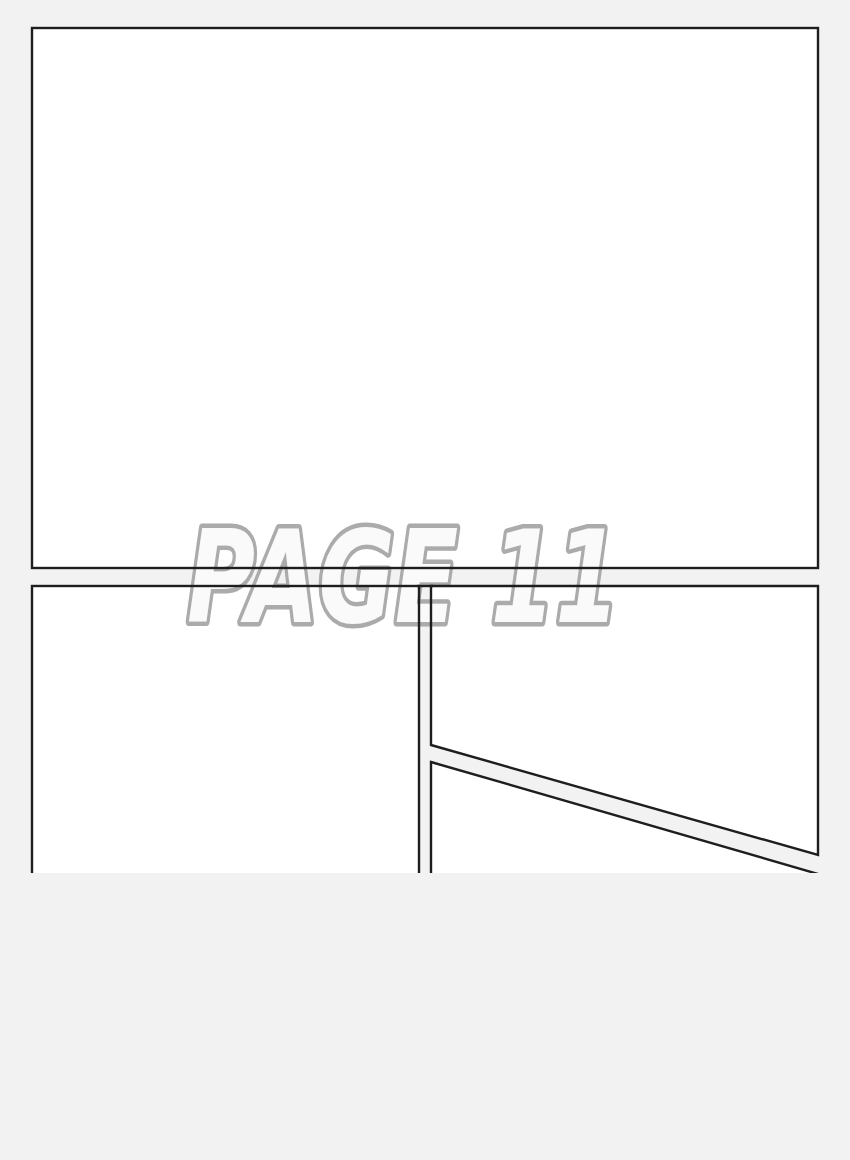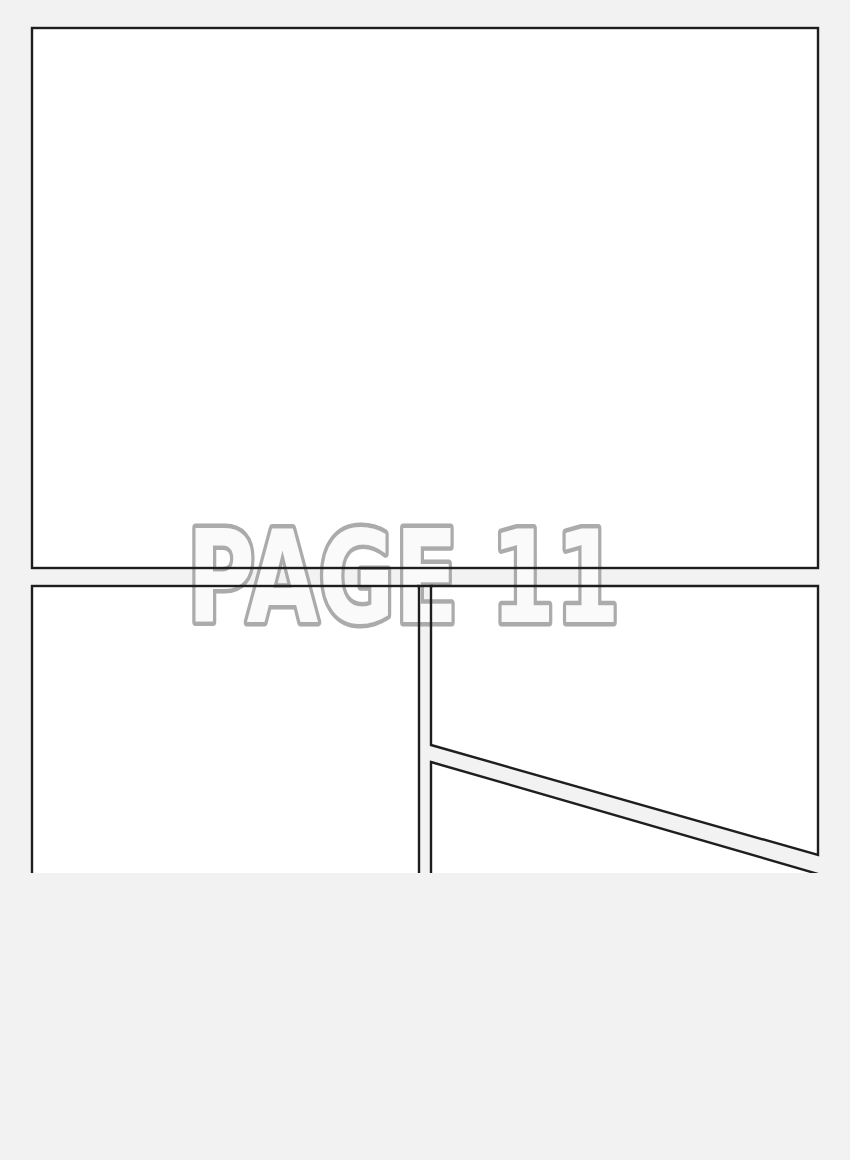--- a/index.html
+++ b/index.html
@@ -13,20 +13,21 @@
   html, body {
     background: var(--canvas-bg);
     font-family: "DejaVu Sans", "Liberation Sans", sans-serif;
   }
   .stage {
     position: relative;
     width: 850px;
     height: 873px;
     background: var(--canvas-bg);
     overflow: hidden;
+    font-style: italic;
   }
   svg { display: block; }
 
   .panel-fill   { fill: var(--panel-fill); stroke: none; }
   .panel-stroke { fill: none; stroke: var(--panel-border); stroke-width: 2.4; }
   .gutter-connector { stroke: var(--panel-border); stroke-width: 2.4; }
 
   .page-label {
     font-family: "DejaVu Sans", "Liberation Sans", sans-serif;
     font-weight: 700;

